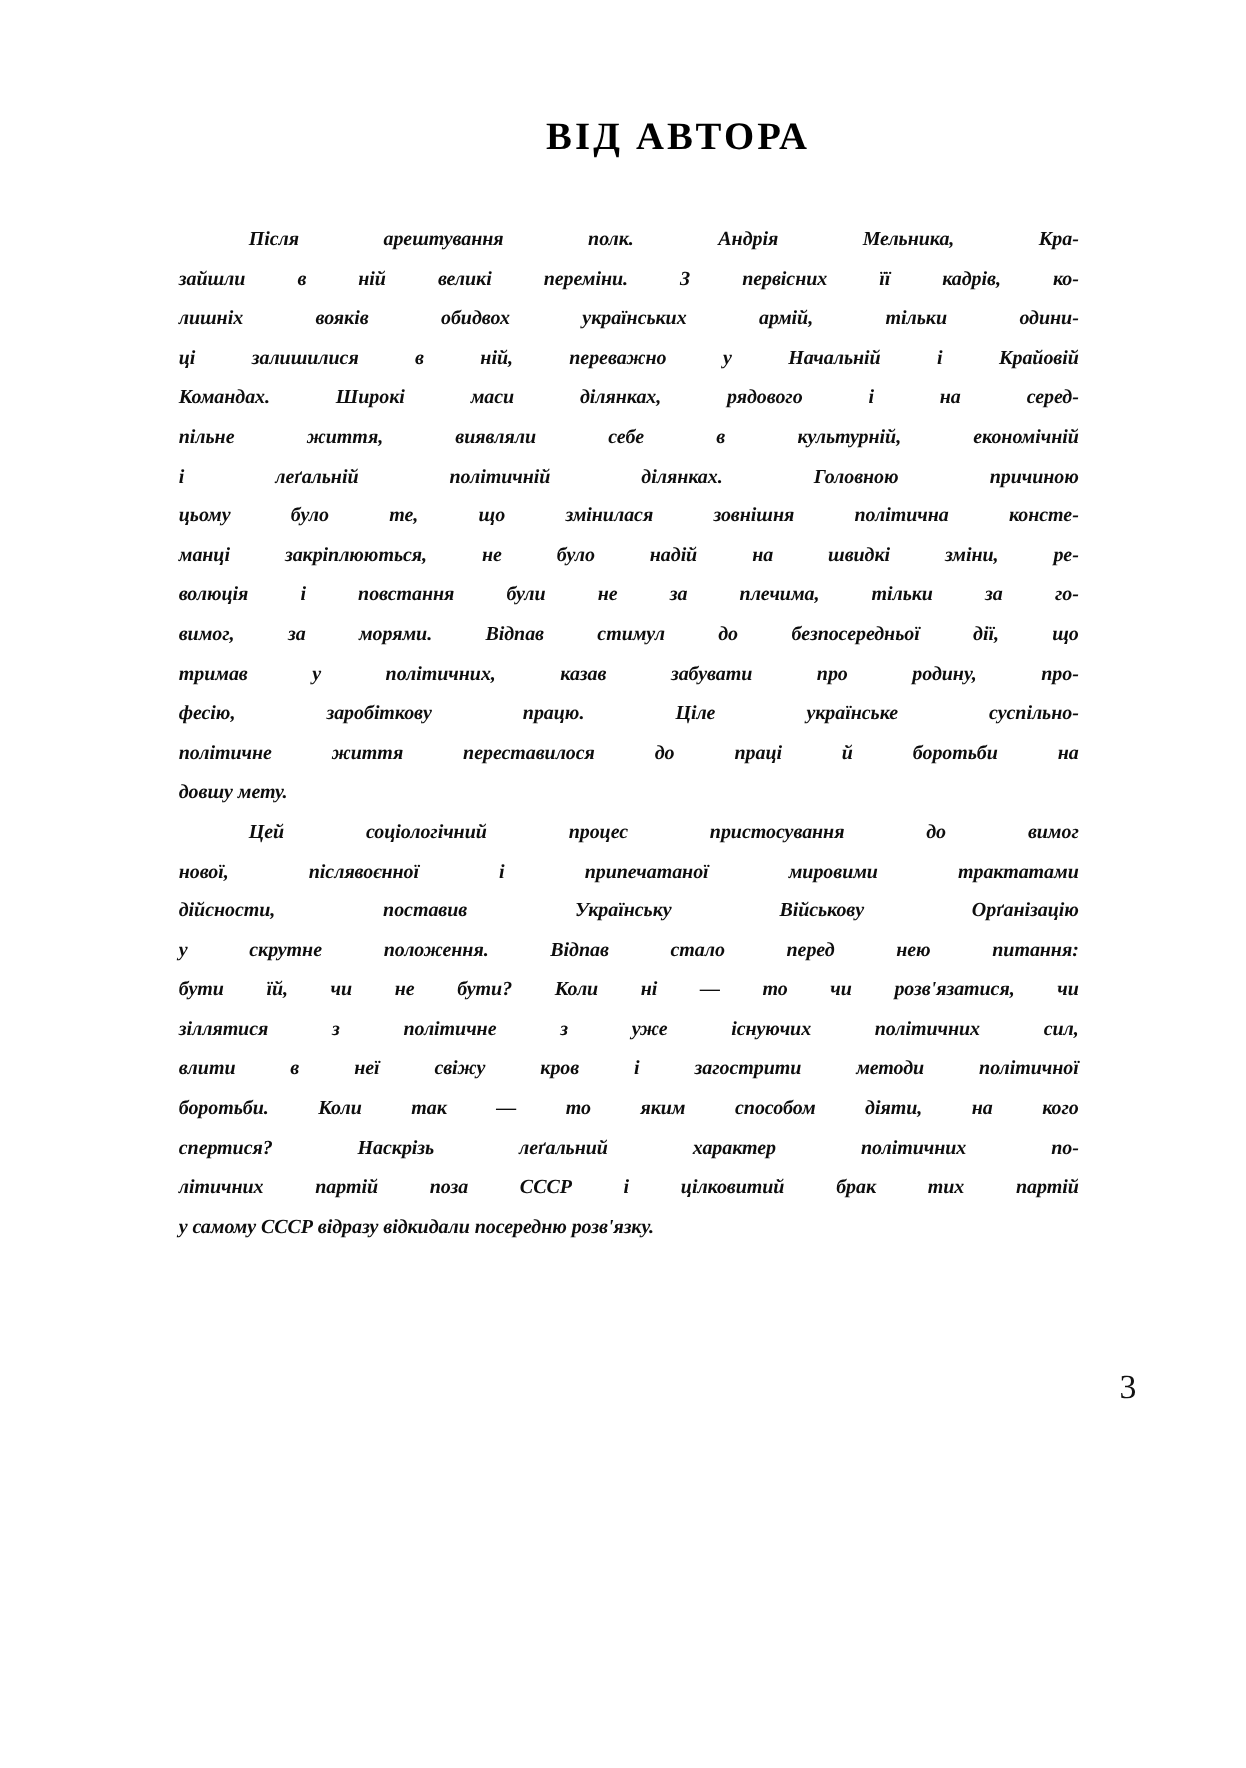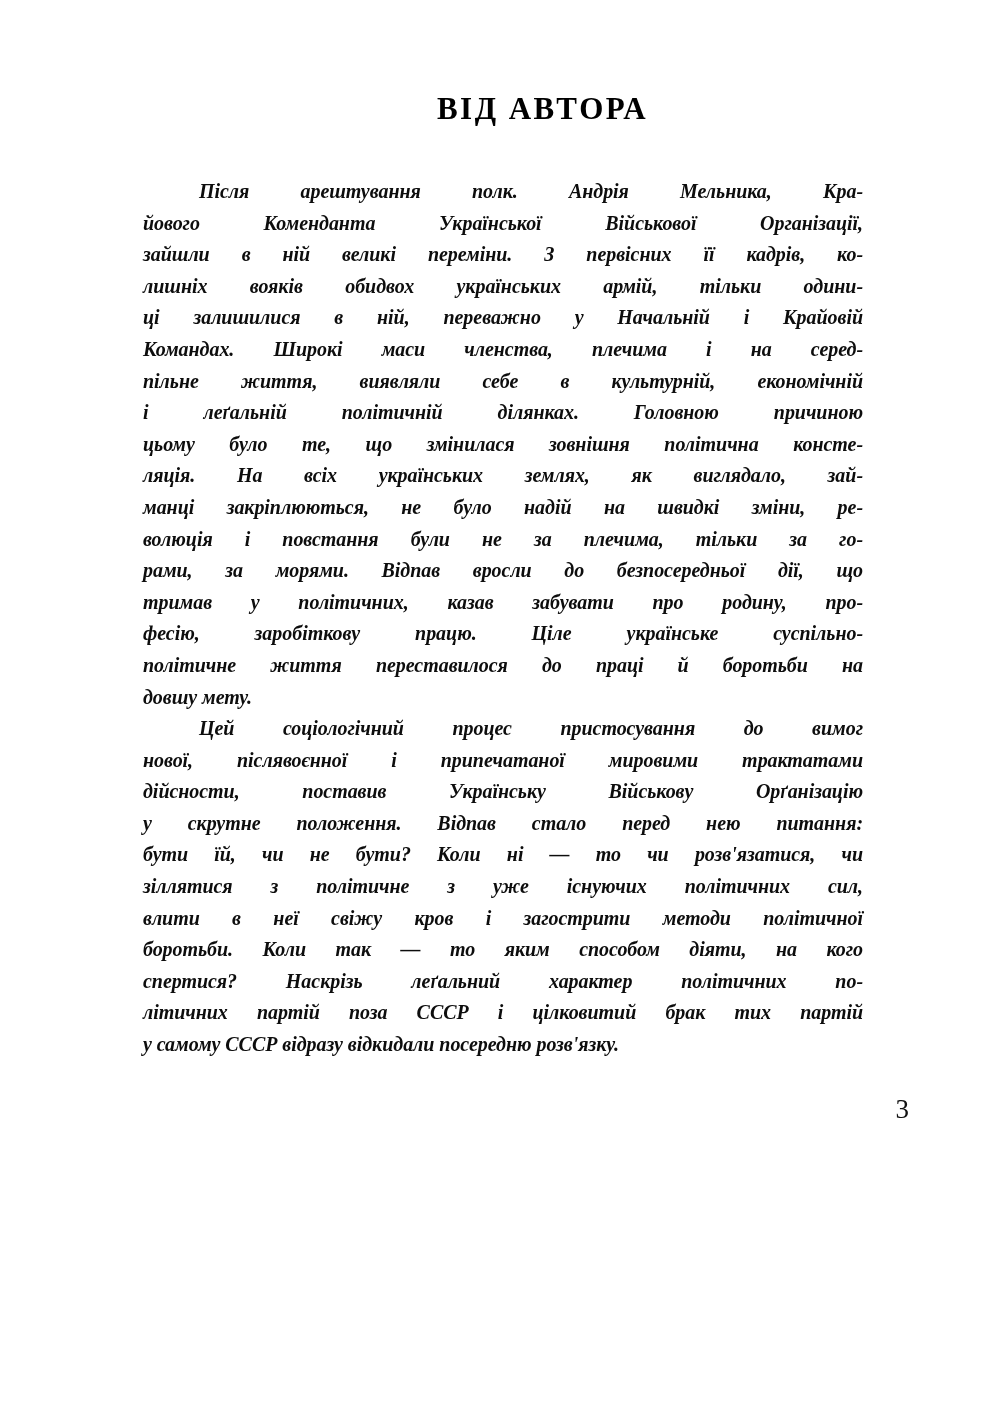--- a/index.html
+++ b/index.html
@@ -44,21 +44,21 @@
     position: absolute;
     top: 176px;
     left: 143px;
     width: 720px;
   }
 
   .para {
     margin: 0;
     font-style: italic;
     font-weight: 700;
-    font-size: 20px;
+    font-size: 16px;
     line-height: 31.6px;
     text-align: justify;
     color: #0d0d0d;
     font-family: "Liberation Serif", "DejaVu Serif", serif;
     letter-spacing: -0.05px;
   }
 
   
   .line {
     display: block;
@@ -96,32 +96,30 @@
 </head>
 <body>
 
 <div class="page">
 
   <div class="page-heading">ВІД АВТОРА</div>
 
   <div class="text-block">
     <p class="para" id="p1">
         <span class="line indent">Після арештування полк. Андрія Мельника, Кра-</span>
-        <span class="line">йового Коменданта Української Військової Організації,</span>
         <span class="line">зайшли в ній великі переміни. З первісних її кадрів, ко-</span>
         <span class="line">лишніх вояків обидвох українських армій, тільки одини-</span>
         <span class="line">ці залишилися в ній, переважно у Начальній і Крайовій</span>
-        <span class="line">Командах. Широкі маси членства, плечима і на серед-</span>
+        <span class="line">Командах. Широкі маси ділянках, рядового і на серед-</span>
         <span class="line">пільне життя, виявляли себе в культурній, економічній</span>
         <span class="line">і леґальній політичній ділянках. Головною причиною</span>
         <span class="line">цьому було те, що змінилася зовнішня політична консте-</span>
-        <span class="line">ляція. На всіх українських землях, як виглядало, зай-</span>
         <span class="line">манці закріплюються, не було надій на швидкі зміни, ре-</span>
         <span class="line">волюція і повстання були не за плечима, тільки за го-</span>
-        <span class="line">рами, за морями. Відпав вросли до безпосередньої дії, що</span>
+        <span class="line">вимог, за морями. Відпав стимул до безпосередньої дії, що</span>
         <span class="line">тримав у політичних, казав забувати про родину, про-</span>
         <span class="line">фесію, заробіткову працю. Ціле українське суспільно-</span>
         <span class="line">політичне життя переставилося до праці й боротьби на</span>
         <span class="line last">довшу мету.</span>
       </p>
     <p class="para" id="p2">
         <span class="line indent">Цей соціологічний процес пристосування до вимог</span>
         <span class="line">нової, післявоєнної і припечатаної мировими трактатами</span>
         <span class="line">дійсности, поставив Українську Військову Орґанізацію</span>
         <span class="line">у скрутне положення. Відпав стало перед нею питання:</span>

